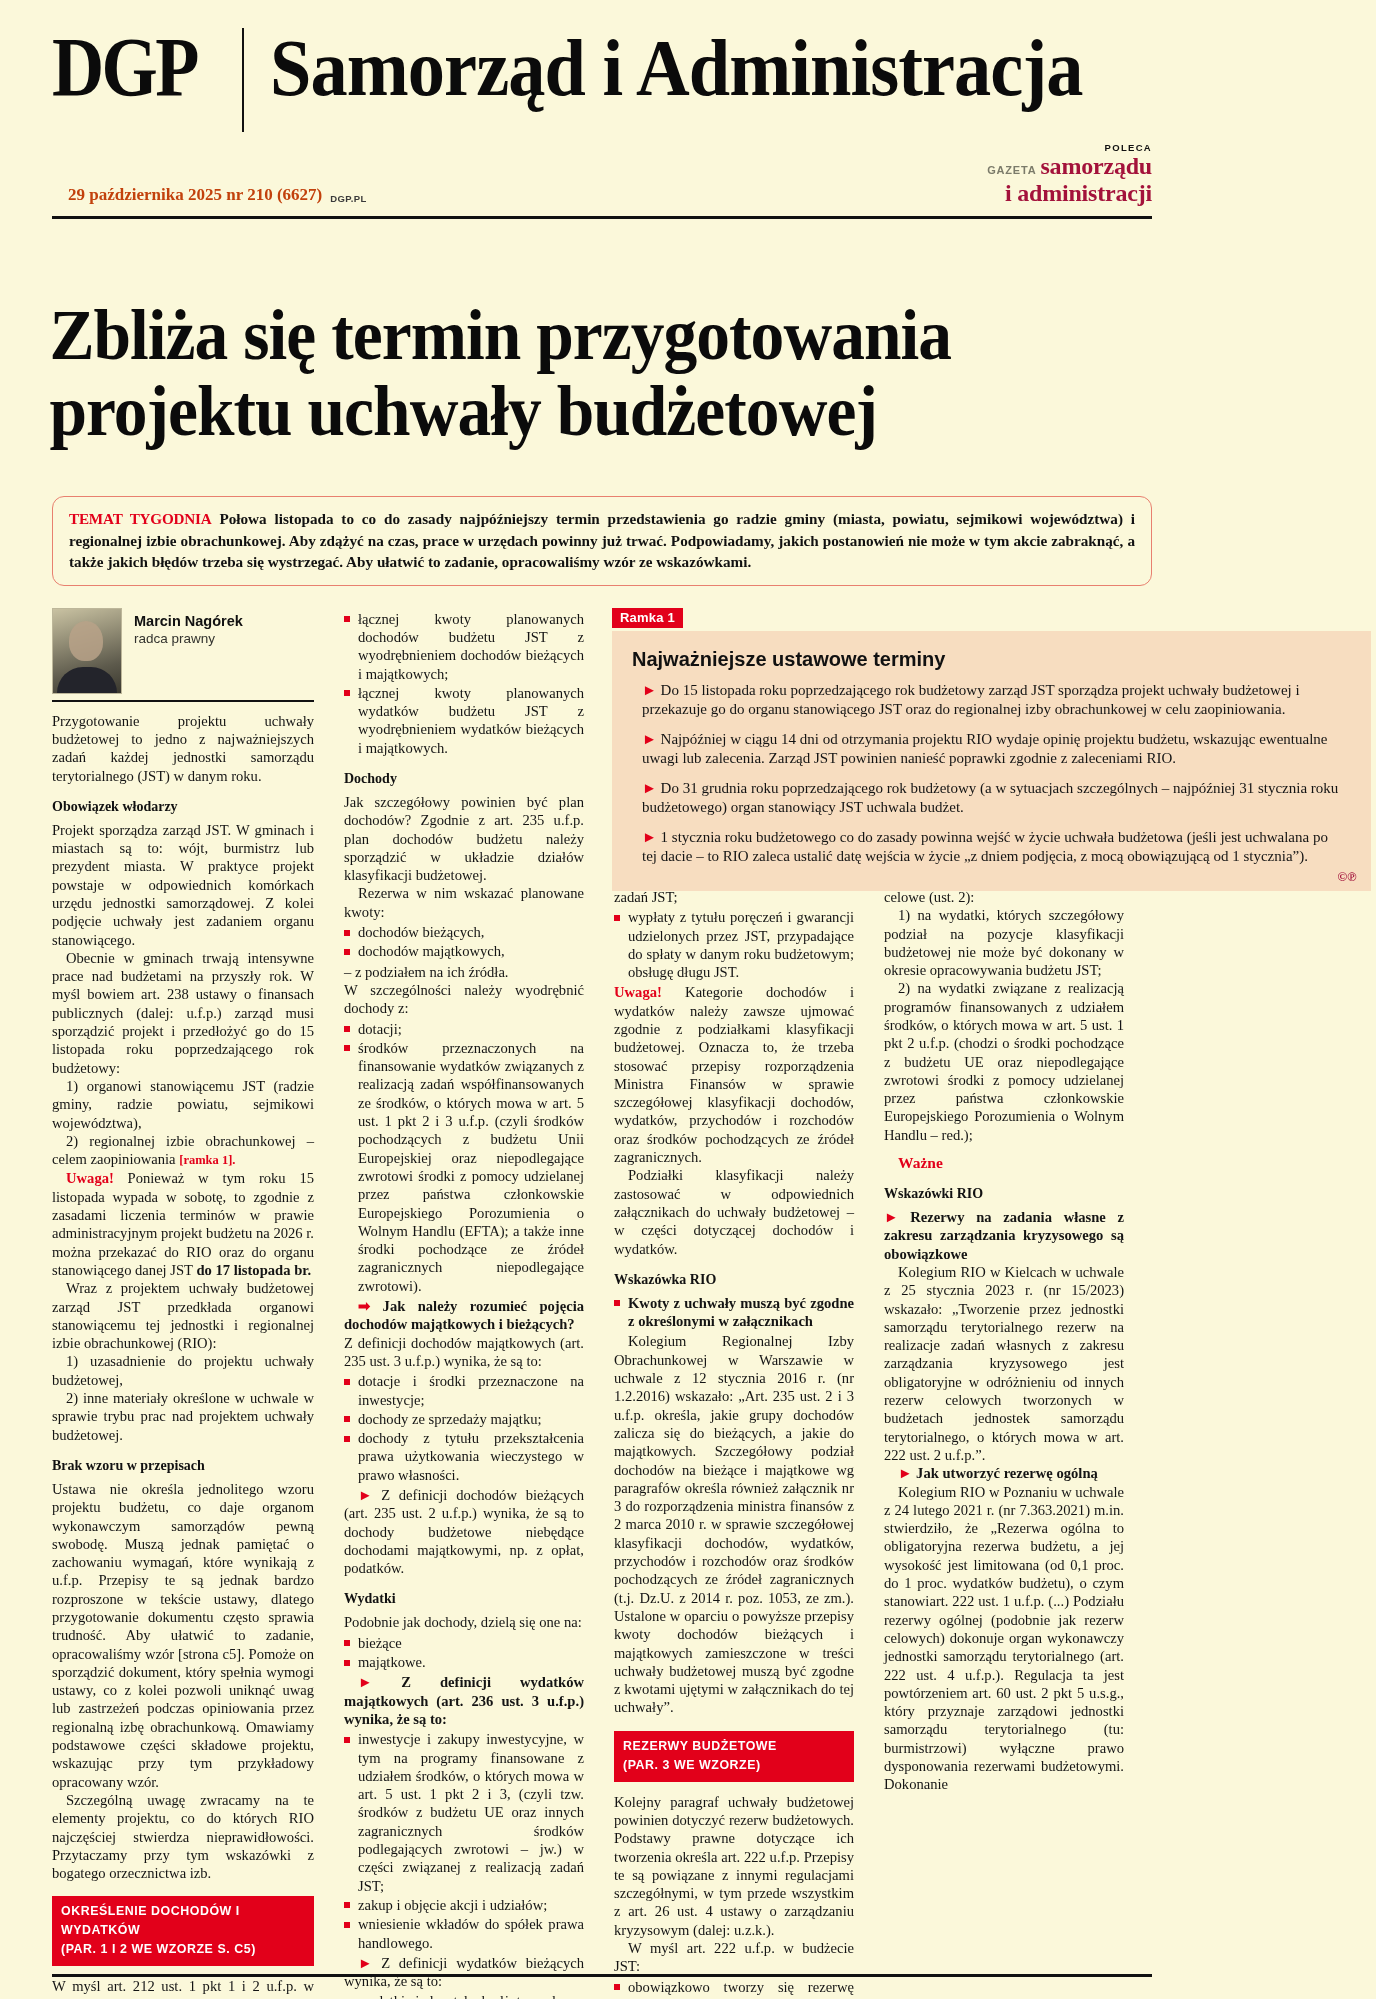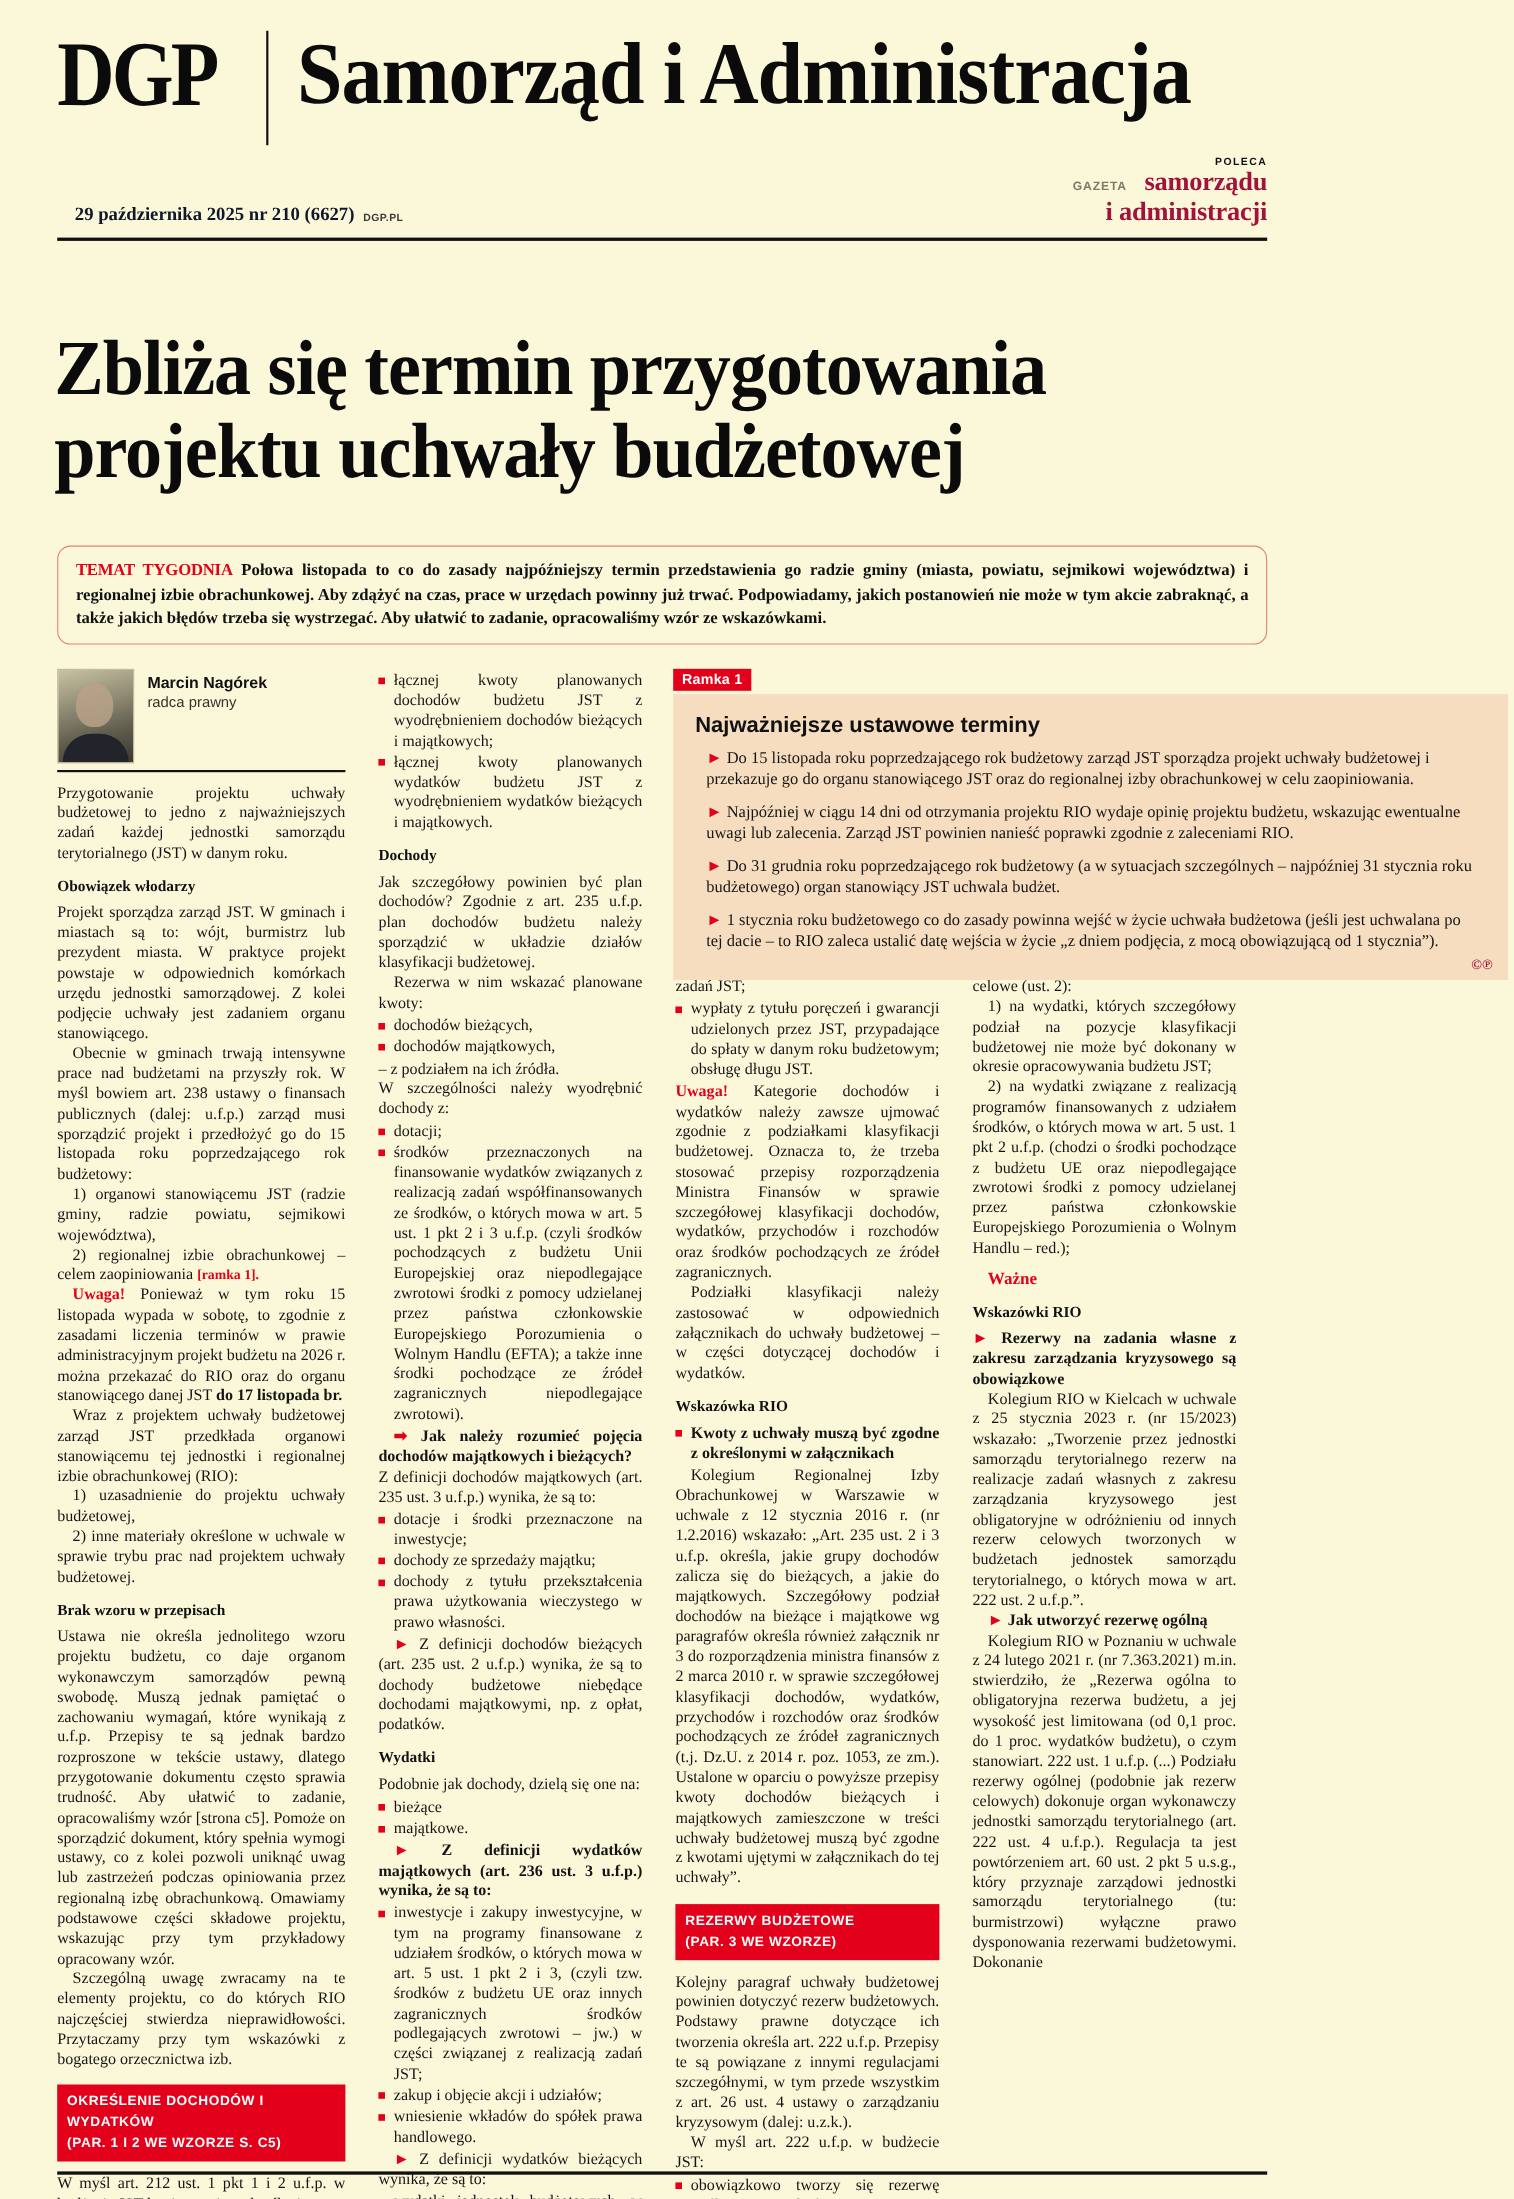--- a/index.html
+++ b/index.html
@@ -64,21 +64,21 @@
     font-weight:700;
     font-size:27px;
     letter-spacing:0.5px;
     color:#111;
     white-space:nowrap;
   }
   .sub-date{
     font-family:"Liberation Serif", serif;
     font-weight:700;
     font-size:17px;
-    color:#0f172a;
+    color:#c2410c;
     margin-left:16px;
     margin-bottom:3px;
     white-space:nowrap;
   }
   .sub-dgppl{
     font-family:"Liberation Sans", sans-serif;
     font-weight:700;
     font-size:9.5px;
     letter-spacing:0.4px;
     color:#3a3a3a;
@@ -91,21 +91,21 @@
   }
   .promo-poleca{
     font-family:"Liberation Sans", sans-serif;
     font-weight:700;font-size:9.5px;letter-spacing:1.3px;
     color:#111;margin-bottom:3px;
   }
   .promo-line{white-space:nowrap;line-height:21px;}
   .promo-gazeta{
     font-family:"Liberation Sans", sans-serif;
     font-weight:700;font-size:11px;letter-spacing:0.8px;
-    color:#7b7b6a;vertical-align:baseline;margin-right:16px;
+    color:#7b7b6a;vertical-align:baseline;margin-right:4px;
   }
   .promo-red{
     font-family:"Liberation Serif", serif;
     font-weight:700;font-size:24px;color:#a3123b;
     letter-spacing:-0.2px;
   }
   .promo-red2{
     display:block;
     font-family:"Liberation Serif", serif;
     font-weight:700;font-size:24px;color:#a3123b;

